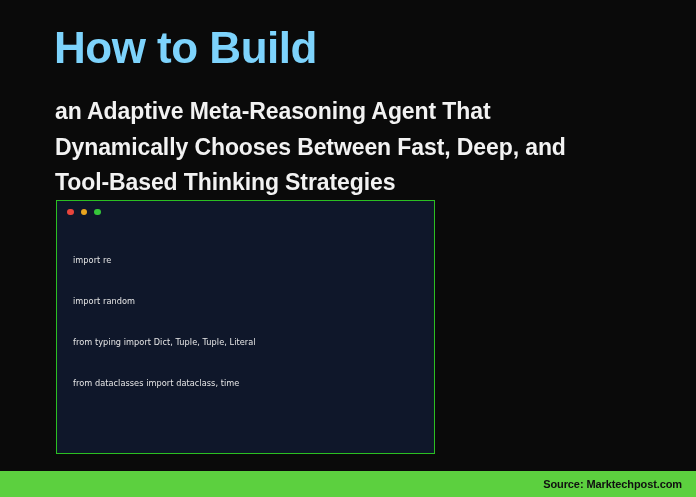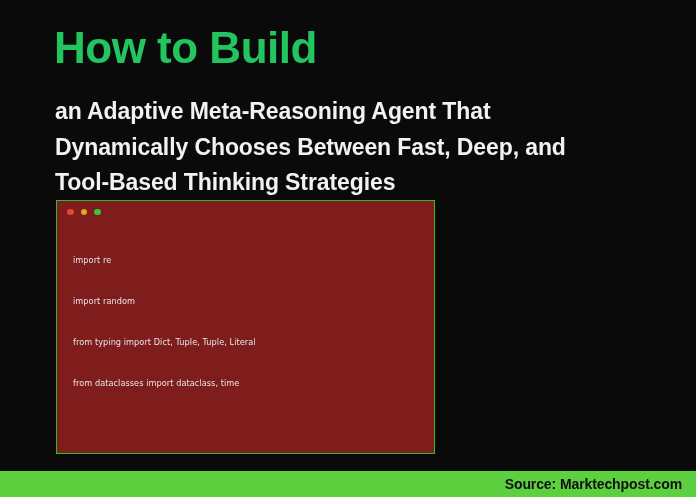--- a/index.html
+++ b/index.html
@@ -20,21 +20,21 @@
   }
 
   
   #title {
     position: absolute;
     left: 54px;
     top: 24px;
     font-size: 44px;
     font-weight: bold;
     letter-spacing: -0.5px;
-    color: #22c55e;
+    color: #7dd3fc;
     line-height: 1.1;
     white-space: pre;
   }
 
   
   #subtitle {
     position: absolute;
     left: 55px;
     top: 94px;
     width: 560px;
@@ -47,21 +47,21 @@
 
   
   #code-window {
     position: absolute;
     left: 56px;
     top: 200px;
     width: 379px;
     height: 254px;
     box-sizing: border-box;
     border: 1.5px solid #2bbf22;
-    background: #7f1d1d;
+    background: #0f172a;
     overflow: hidden;
   }
   #titlebar {
     height: 22px;
     display: flex;
     align-items: center;
     padding-left: 10px;
     gap: 7px;
   }
   .dot {
@@ -91,21 +91,21 @@
     left: 0;
     bottom: 0;
     width: 696px;
     height: 26px;
     background: #5cd03f;
     display: flex;
     align-items: center;
     justify-content: flex-end;
   }
   #source-text {
-    font-size: 14px;
+    font-size: 11px;
     font-weight: bold;
     color: #101010;
     padding-right: 14px;
     letter-spacing: -0.1px;
   }
 </style>
 </head>
 <body>
 
 <div id="slide">

